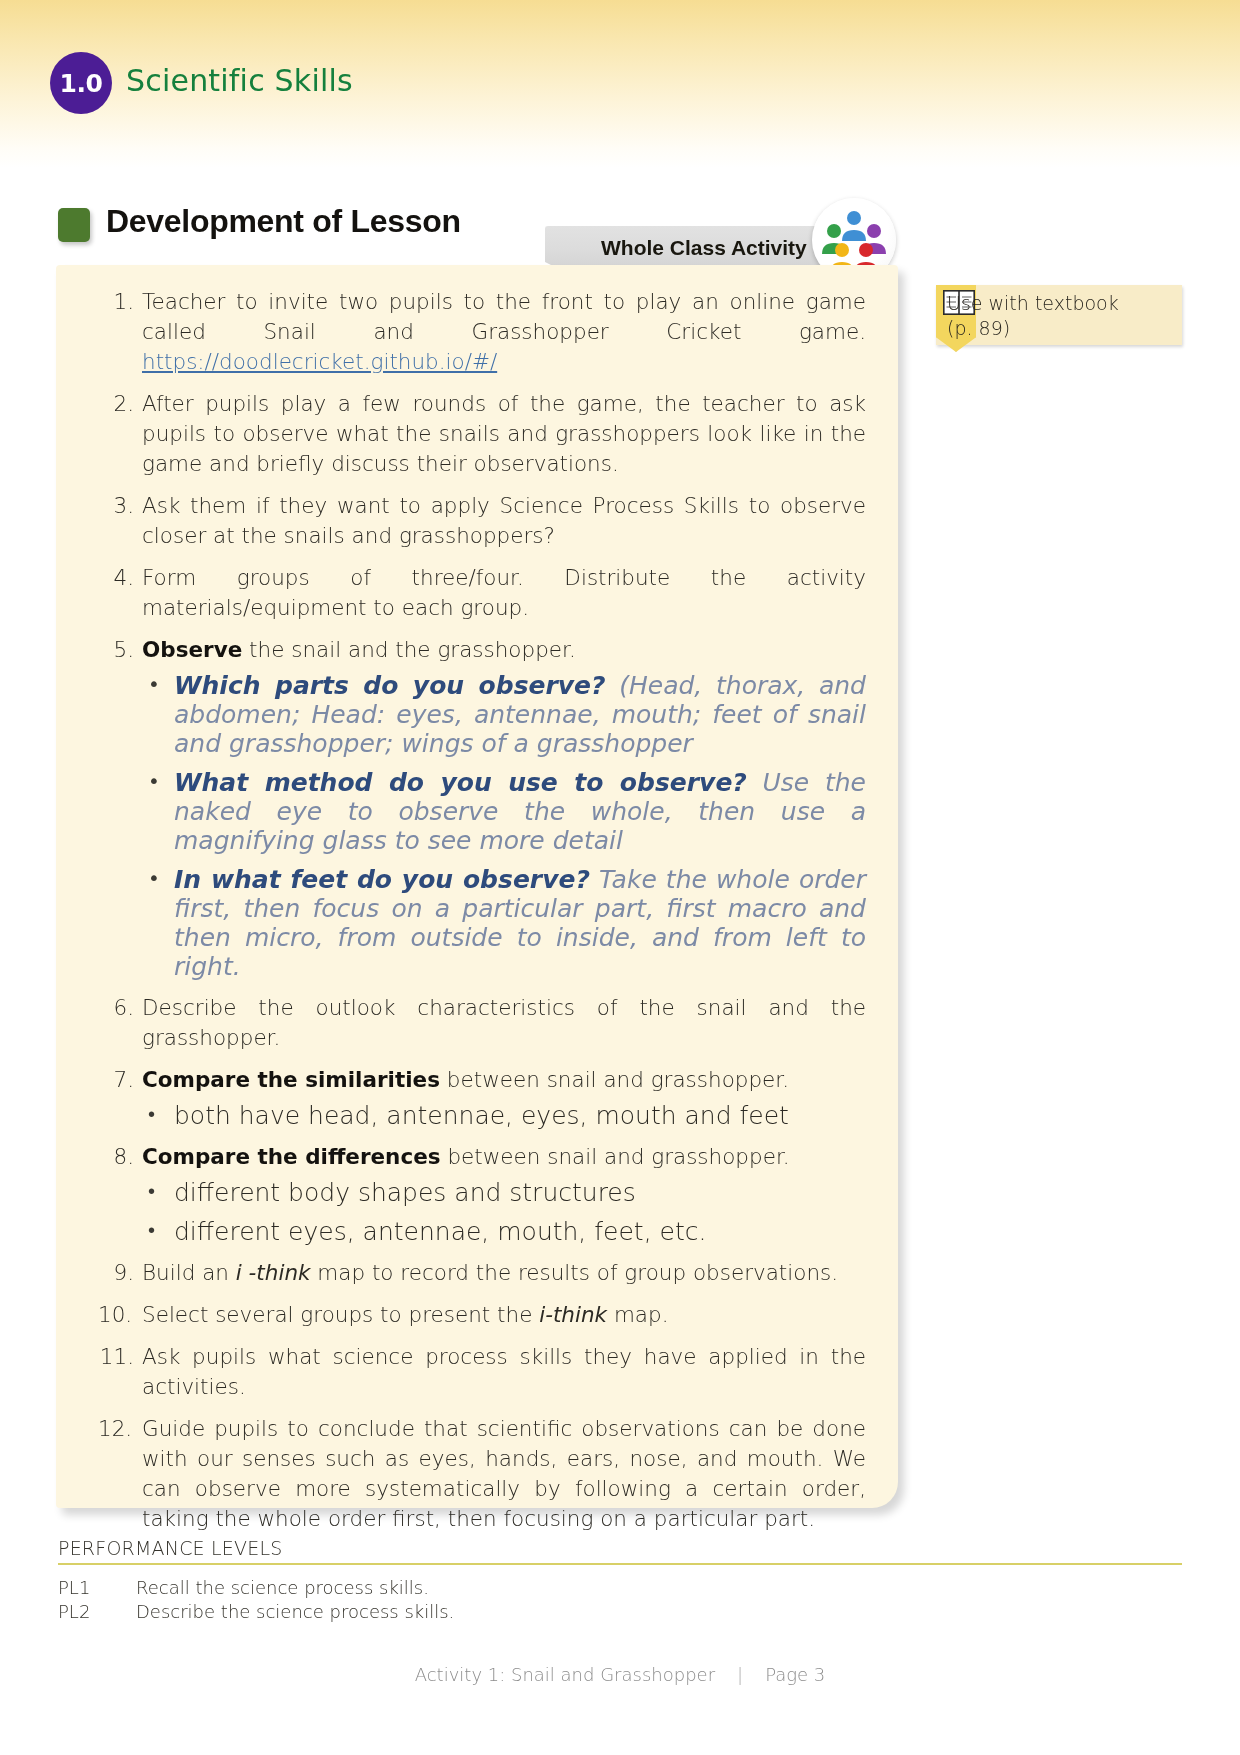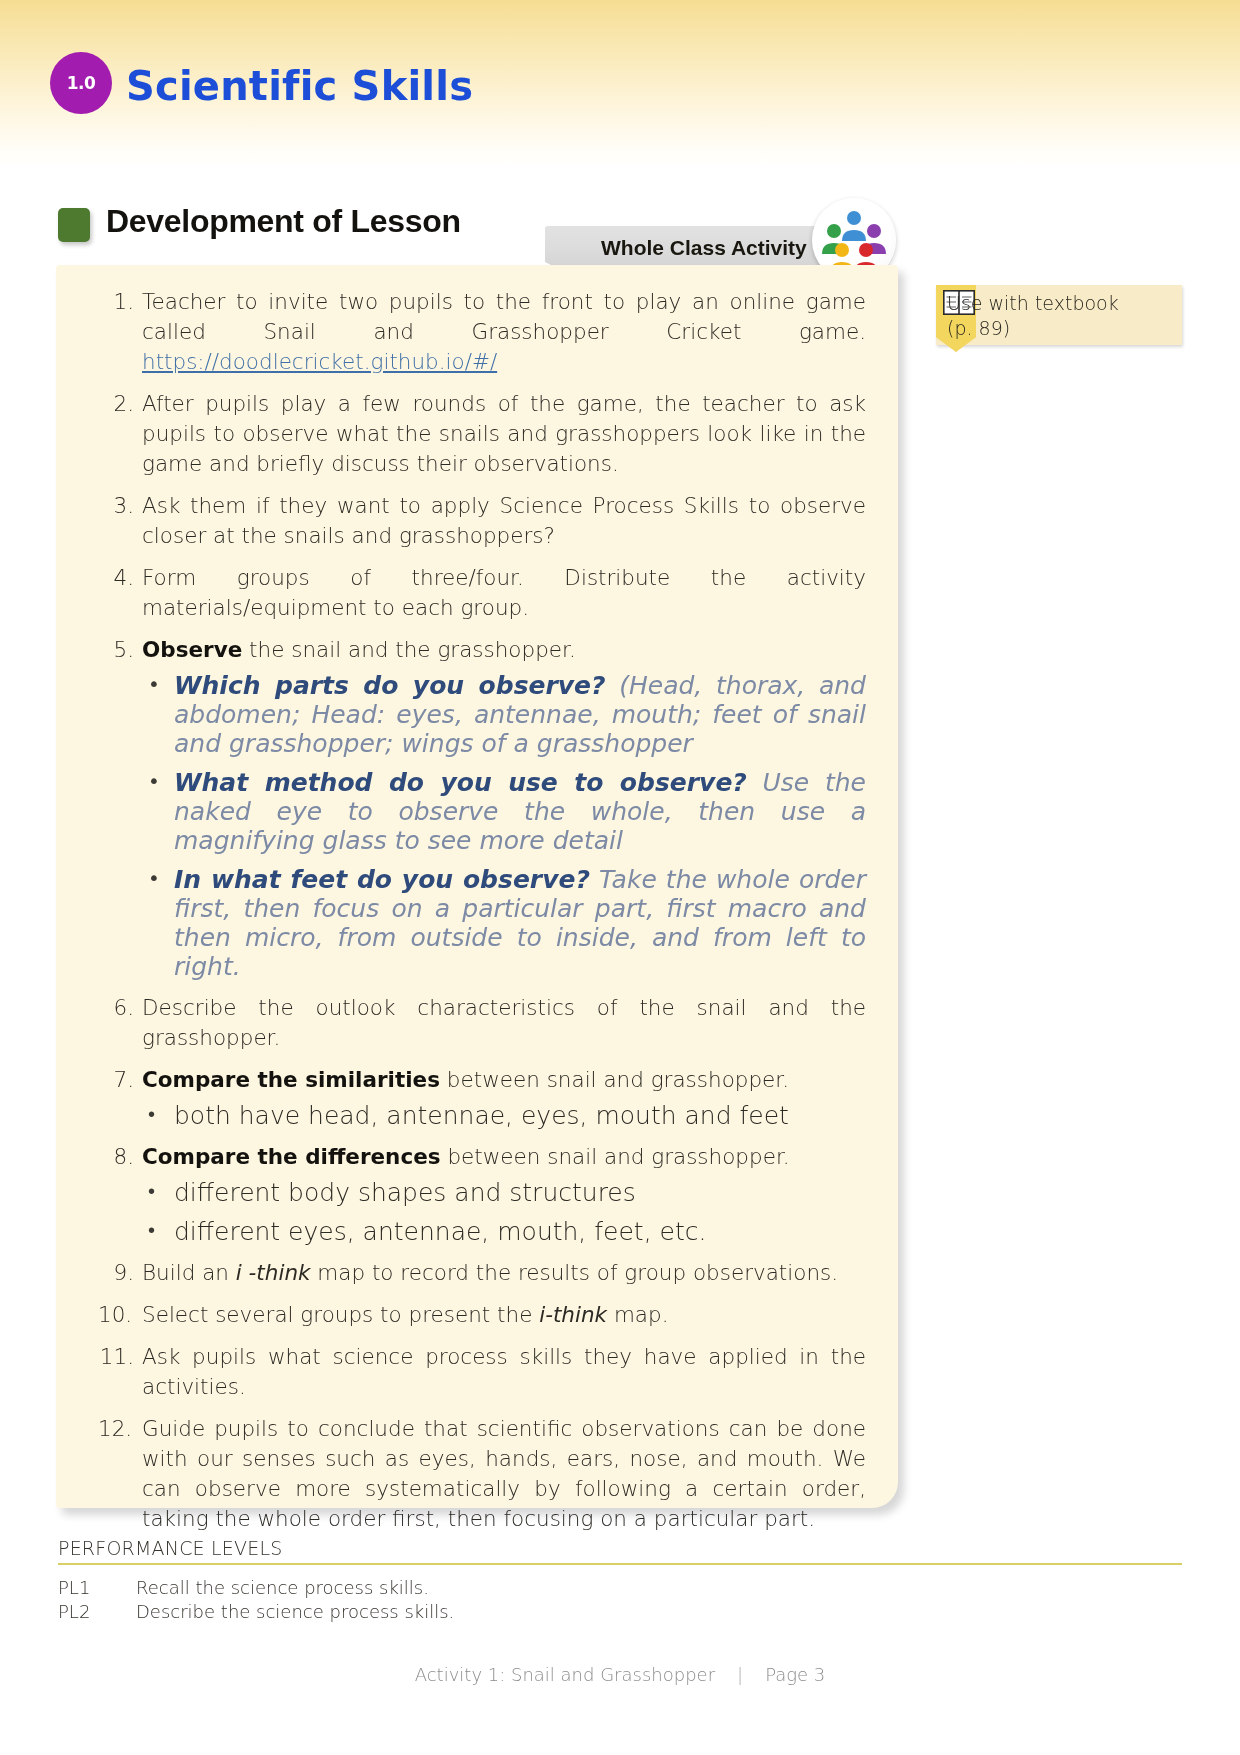--- a/index.html
+++ b/index.html
@@ -21,37 +21,37 @@
     left: 0; top: 0;
     width: 1240px;
     height: 168px;
     background: linear-gradient(to bottom, #f6dd93 0%, #f9e6ad 22%, #fdf3d6 58%, #fffdf6 88%, #ffffff 100%);
   }
   #chapter-badge {
     position: absolute;
     left: 50px; top: 52px;
     width: 62px; height: 62px;
     border-radius: 50%;
-    background: #a21caf;
+    background: #4c1d95;
     color: #ffffff;
     font-family: "DejaVu Sans", sans-serif;
     font-weight: bold;
-    font-size: 17px;
+    font-size: 25px;
     display: flex;
     align-items: center;
     justify-content: center;
     letter-spacing: -0.5px;
   }
   #chapter-title {
     position: absolute;
     left: 126px; top: 63px;
-    font-size: 40px;
-    color: #1d4ed8;
-    font-family: "DejaVu Sans", sans-serif;
-    font-weight: 700;
+    font-size: 30px;
+    color: #15803d;
+    font-family: "DejaVu Sans", sans-serif;
+    font-weight: 400;
     letter-spacing: 0.2px;
   }
 
   
   #section-square {
     position: absolute;
     left: 58px; top: 208px;
     width: 32px; height: 34px;
     background: #4d7a2e;
     border-radius: 5px;

